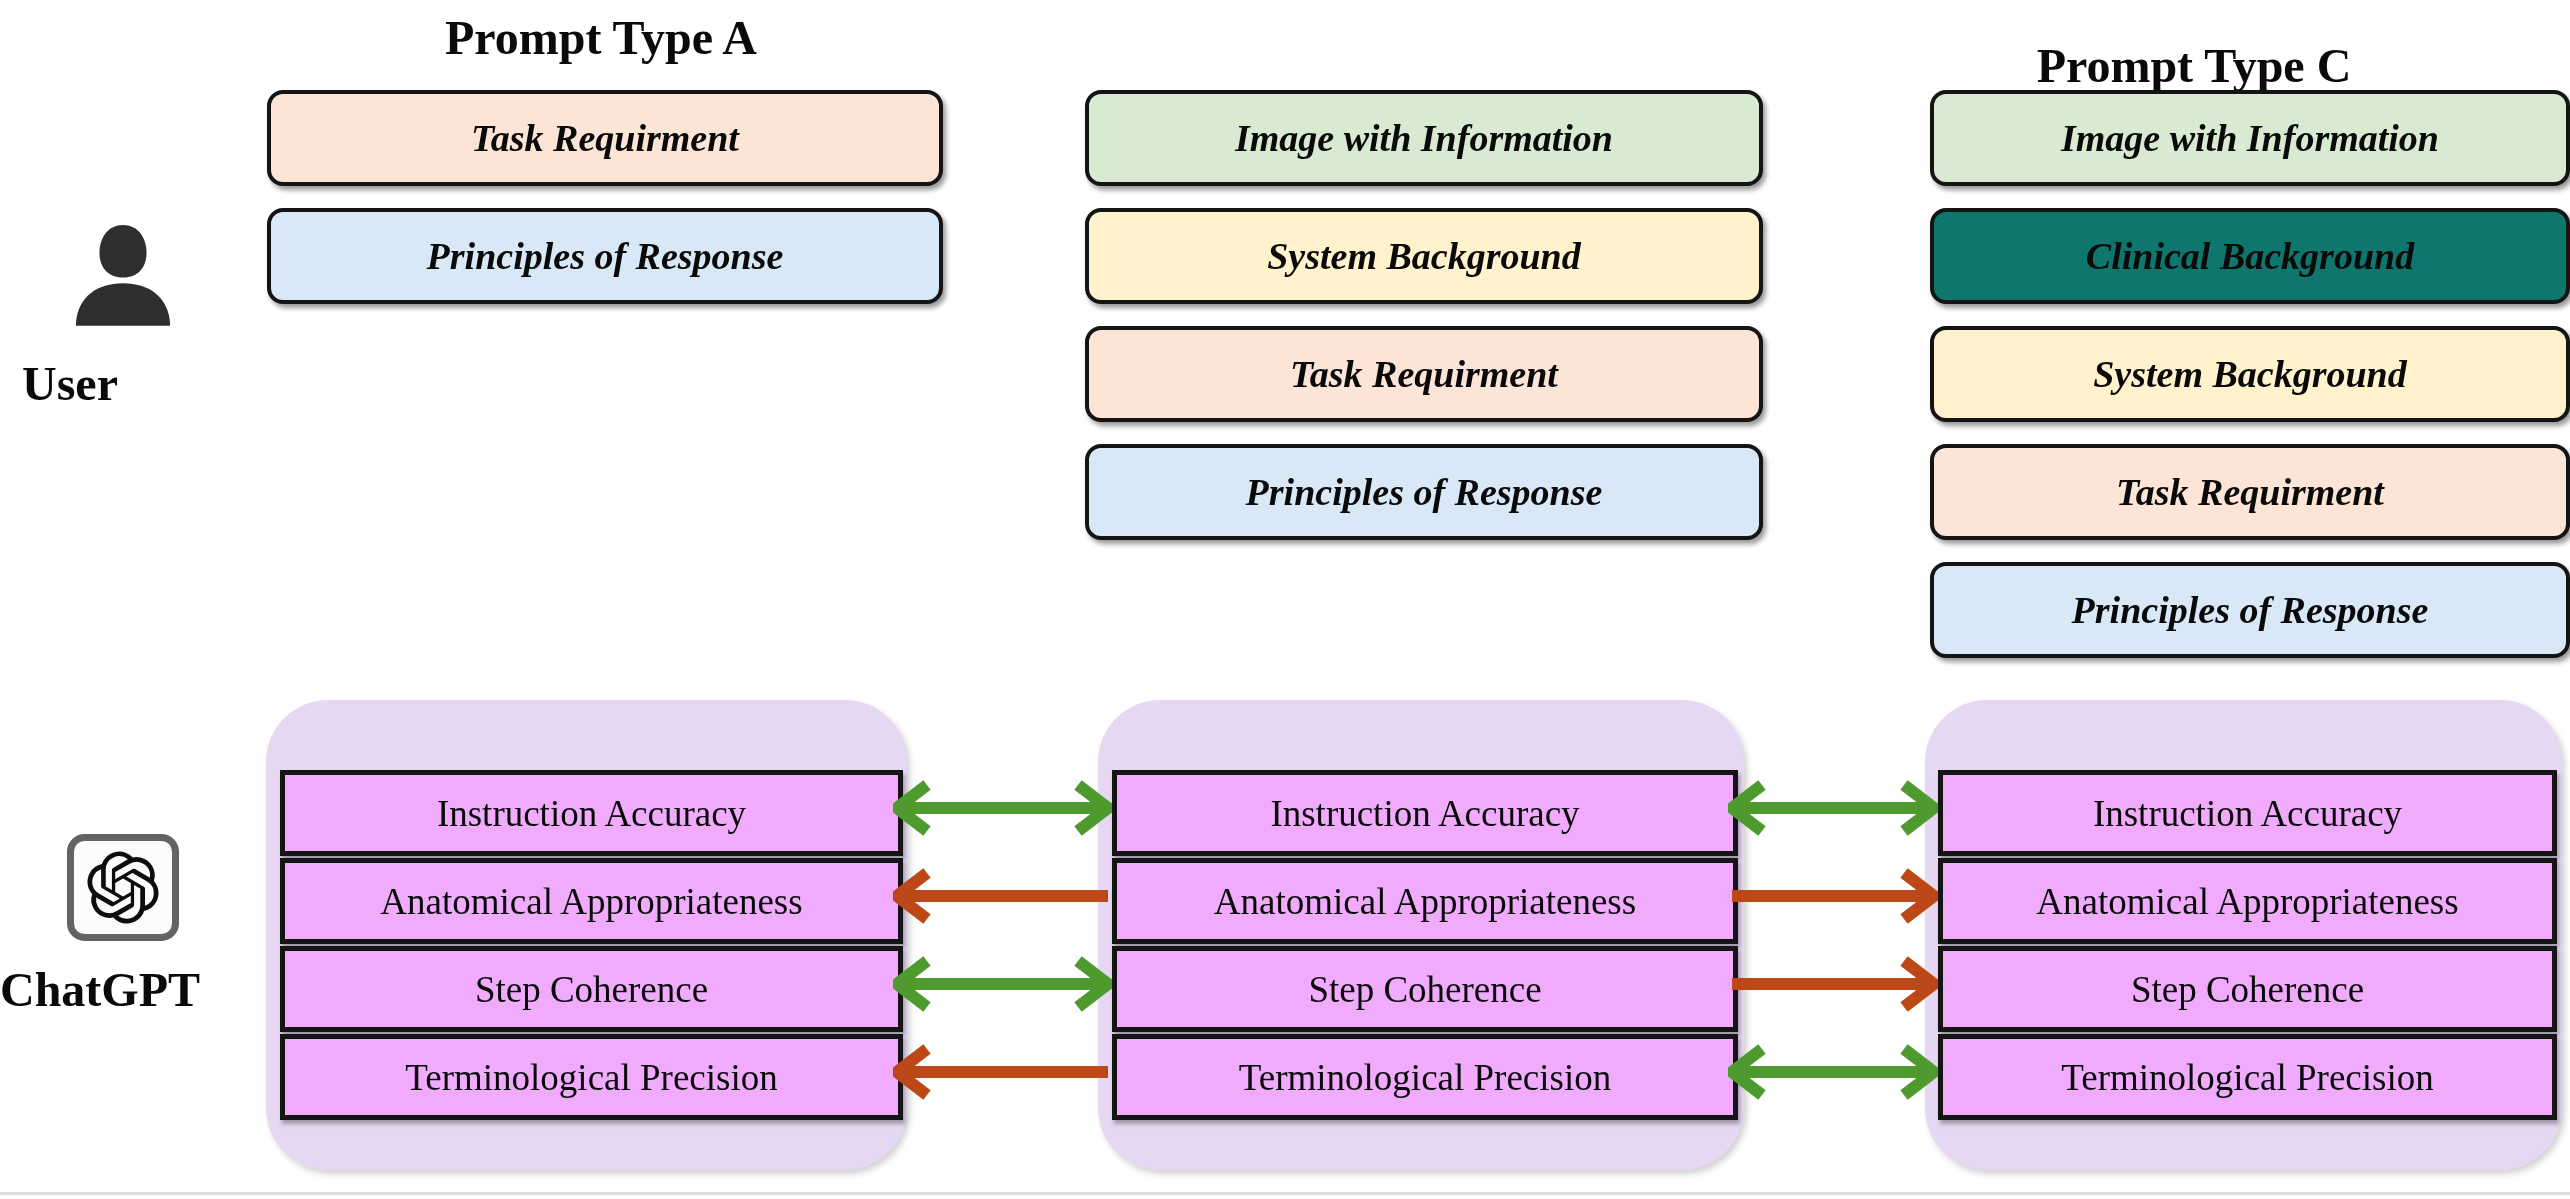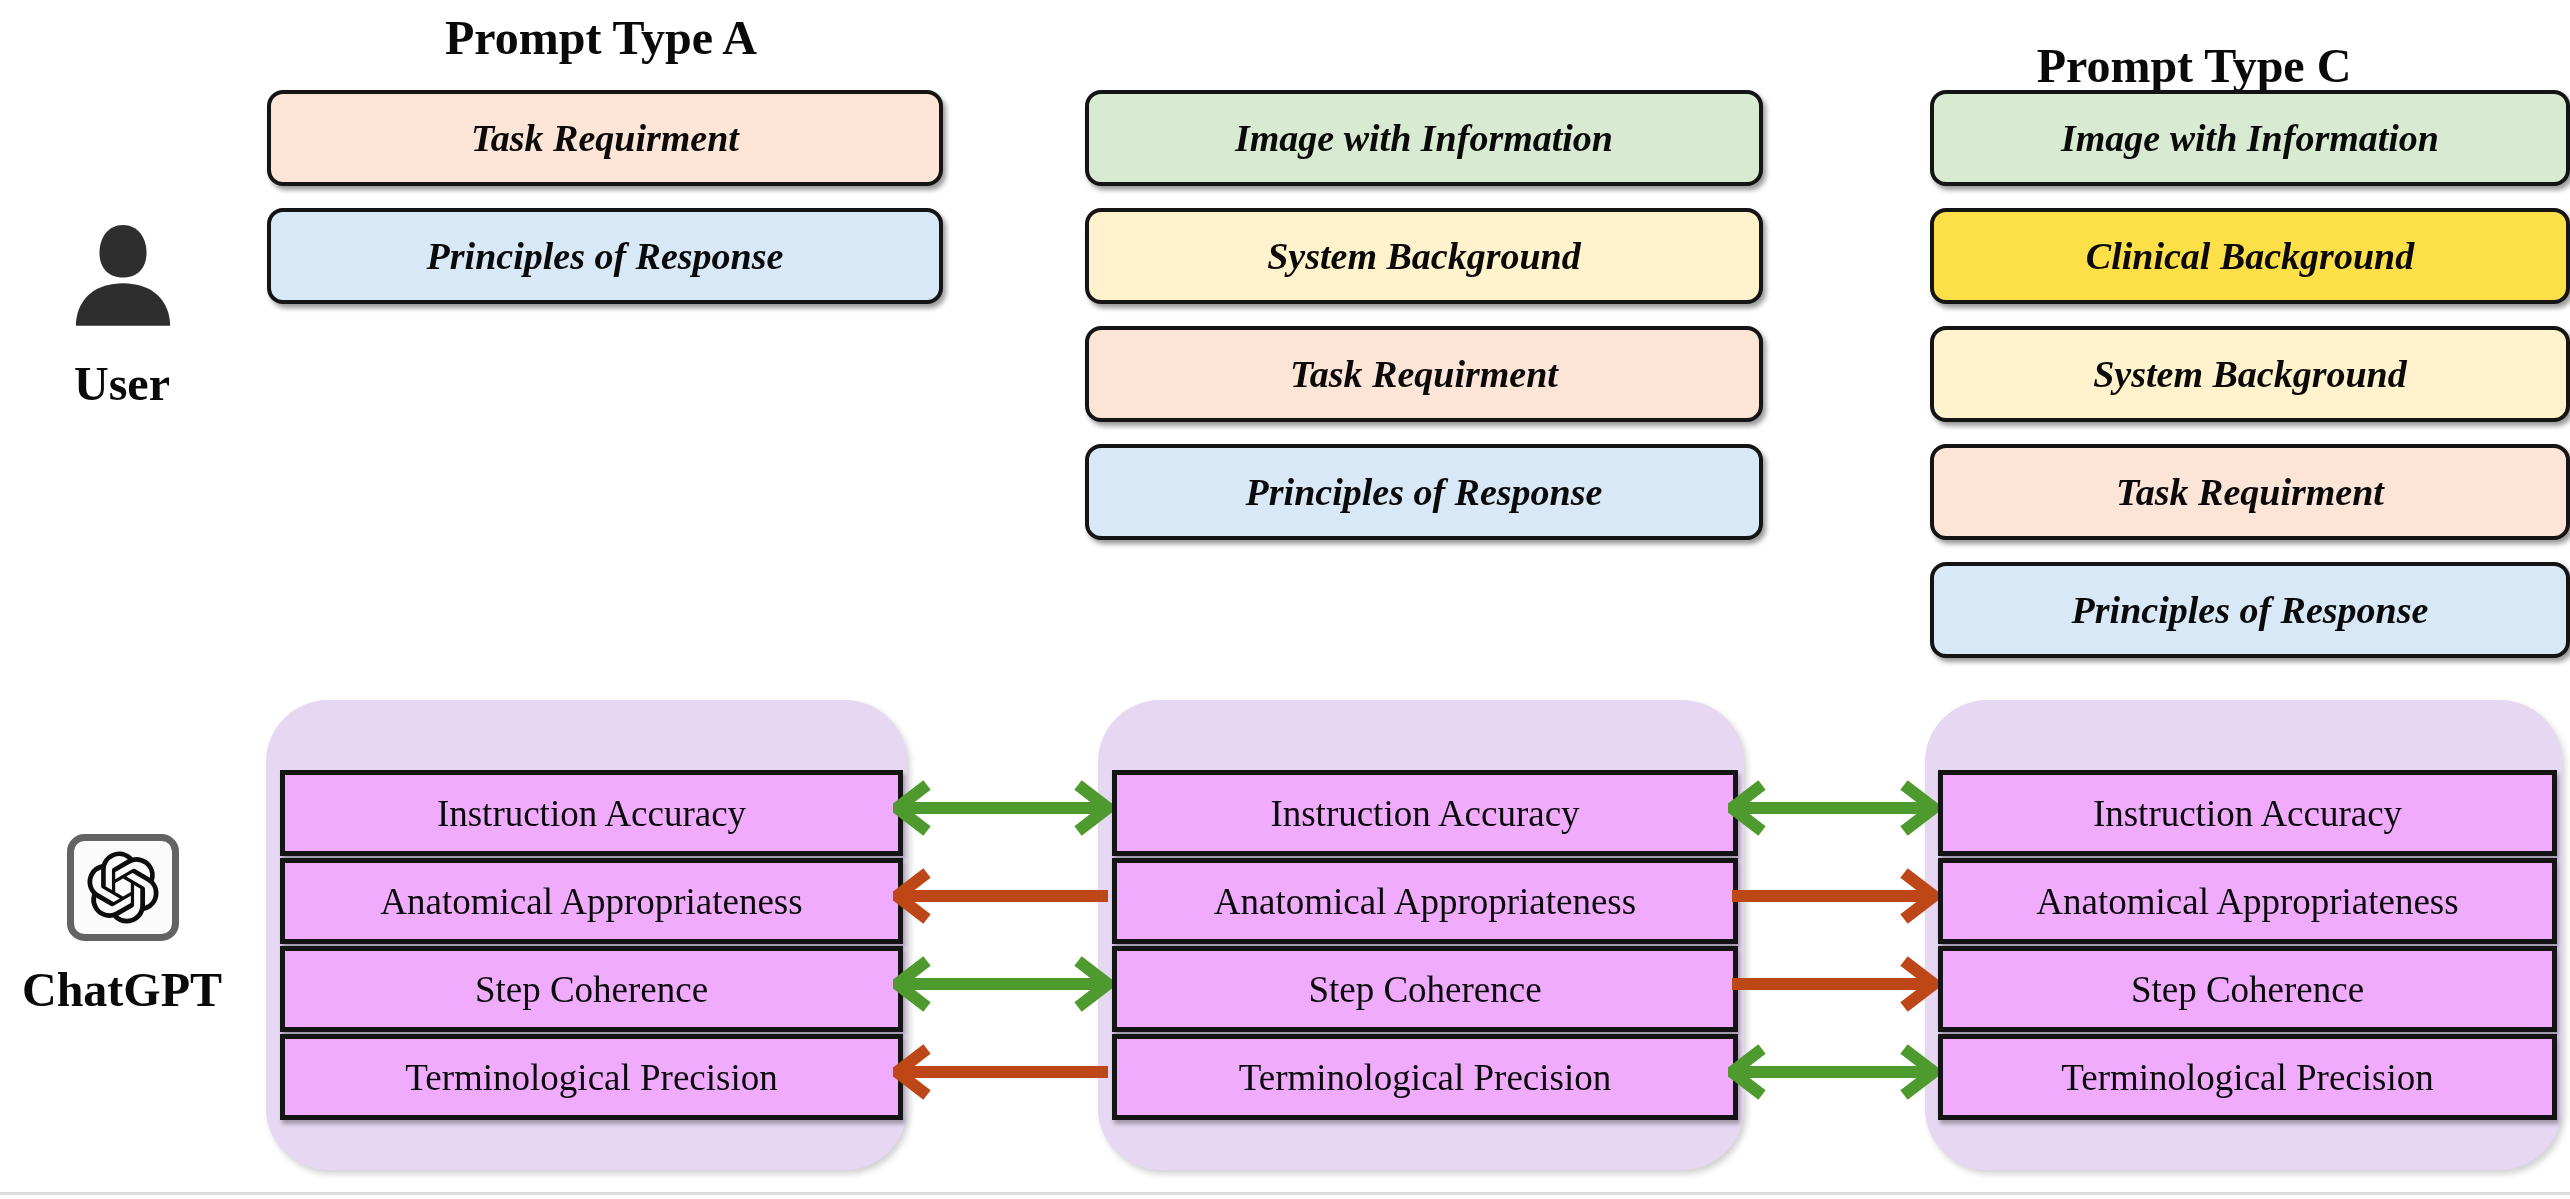--- a/index.html
+++ b/index.html
@@ -22,21 +22,21 @@
     position:absolute; background:#e6d8f2; border-radius:62px;
     box-shadow:3px 4px 6px rgba(0,0,0,0.18);
   }
   .wbox {
     position:absolute; background:#f0abfc; border:5px solid #141414;
     display:flex; align-items:center; justify-content:center;
     font-weight:normal; font-size:37px; color:#0a0a0a;
     box-shadow:2px 4px 4px rgba(0,0,0,0.30); white-space:nowrap;
   }
   .actor-label {
-    position:absolute; text-align:center; font-weight:bold;
+    position:absolute; text-align:left; font-weight:bold;
     font-size:48px; color:#0a0a0a;
   }
   .icon-wrap { position:absolute; }
   .arrow-svg { position:absolute; }
   .bottom-line { position:absolute; left:0; top:1192px; width:2570px; height:3px; background:#dcdcdc; }
 </style>
 </head>
 <body>
 
 <div class="canvas">
@@ -46,21 +46,21 @@
 
   <div class="cbox" style="left: 267px; top: 90px; width: 668px; height: 88px; background: rgb(252, 228, 214);">Task Requirment</div>
   <div class="cbox" style="left: 267px; top: 208px; width: 668px; height: 88px; background: rgb(217, 232, 246);">Principles of Response</div>
 
   <div class="cbox" style="left: 1085px; top: 90px; width: 670px; height: 88px; background: rgb(217, 234, 211);">Image with Information</div>
   <div class="cbox" style="left: 1085px; top: 208px; width: 670px; height: 88px; background: rgb(255, 242, 204);">System Background</div>
   <div class="cbox" style="left: 1085px; top: 326px; width: 670px; height: 88px; background: rgb(252, 228, 214);">Task Requirment</div>
   <div class="cbox" style="left: 1085px; top: 444px; width: 670px; height: 88px; background: rgb(217, 232, 246);">Principles of Response</div>
 
   <div class="cbox" style="left: 1930px; top: 90px; width: 632px; height: 88px; background: rgb(217, 234, 211);">Image with Information</div>
-  <div class="cbox" style="left: 1930px; top: 208px; width: 632px; height: 88px; background: #fde047;">Clinical Background</div>
+  <div class="cbox" style="left: 1930px; top: 208px; width: 632px; height: 88px; background: #0f766e;">Clinical Background</div>
   <div class="cbox" style="left: 1930px; top: 326px; width: 632px; height: 88px; background: rgb(255, 242, 204);">System Background</div>
   <div class="cbox" style="left: 1930px; top: 444px; width: 632px; height: 88px; background: rgb(252, 228, 214);">Task Requirment</div>
   <div class="cbox" style="left: 1930px; top: 562px; width: 632px; height: 88px; background: rgb(217, 232, 246);">Principles of Response</div>
 
   <div class="icon-wrap" style="left:67px;top:218px;width:112px;height:108px;">
     <svg width="112" height="108" viewBox="0 0 100 96">
       <path fill="#2e2e2e" d="M50 6 C63 6 71 17 71 31 C71 43 64 53 50 53 C36 53 29 43 29 31 C29 17 37 6 50 6 Z"></path>
       <path fill="#2e2e2e" d="M8 93 C10 70 27 58 50 58 C73 58 90 70 92 93 L92 96 L8 96 Z"></path>
     </svg>
   </div>

